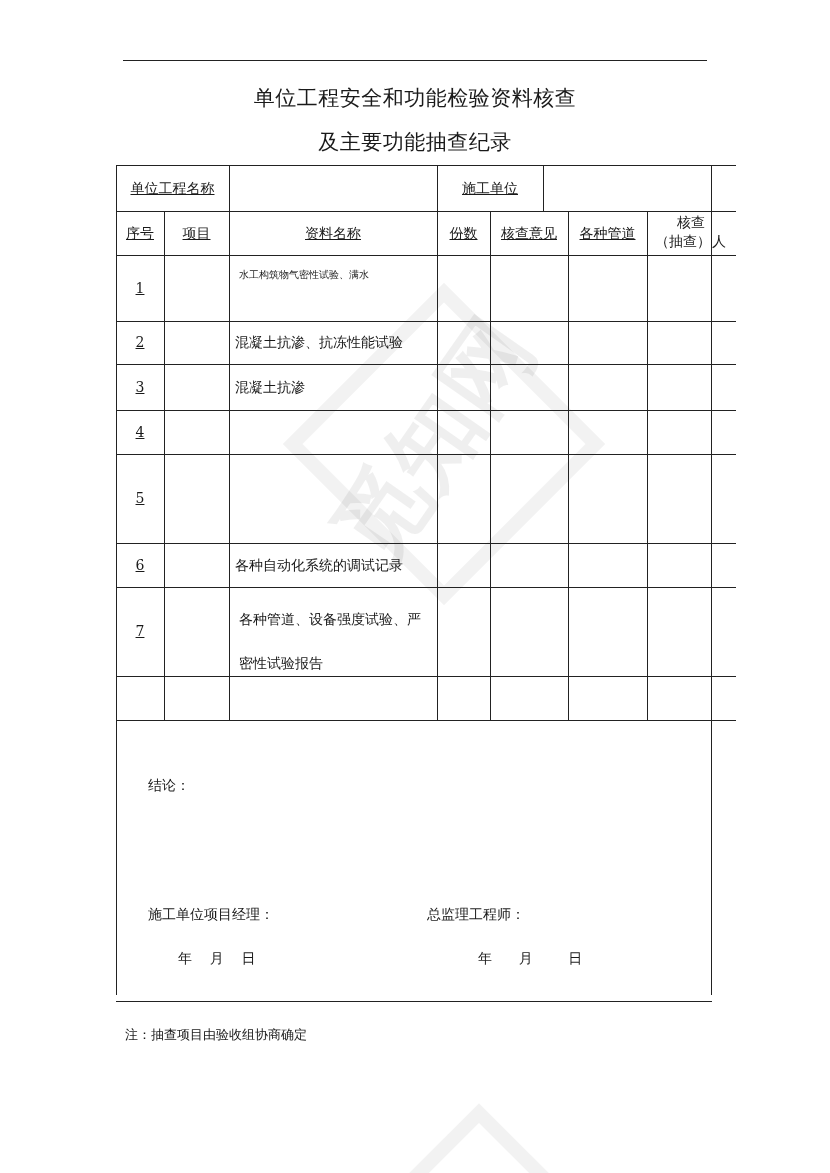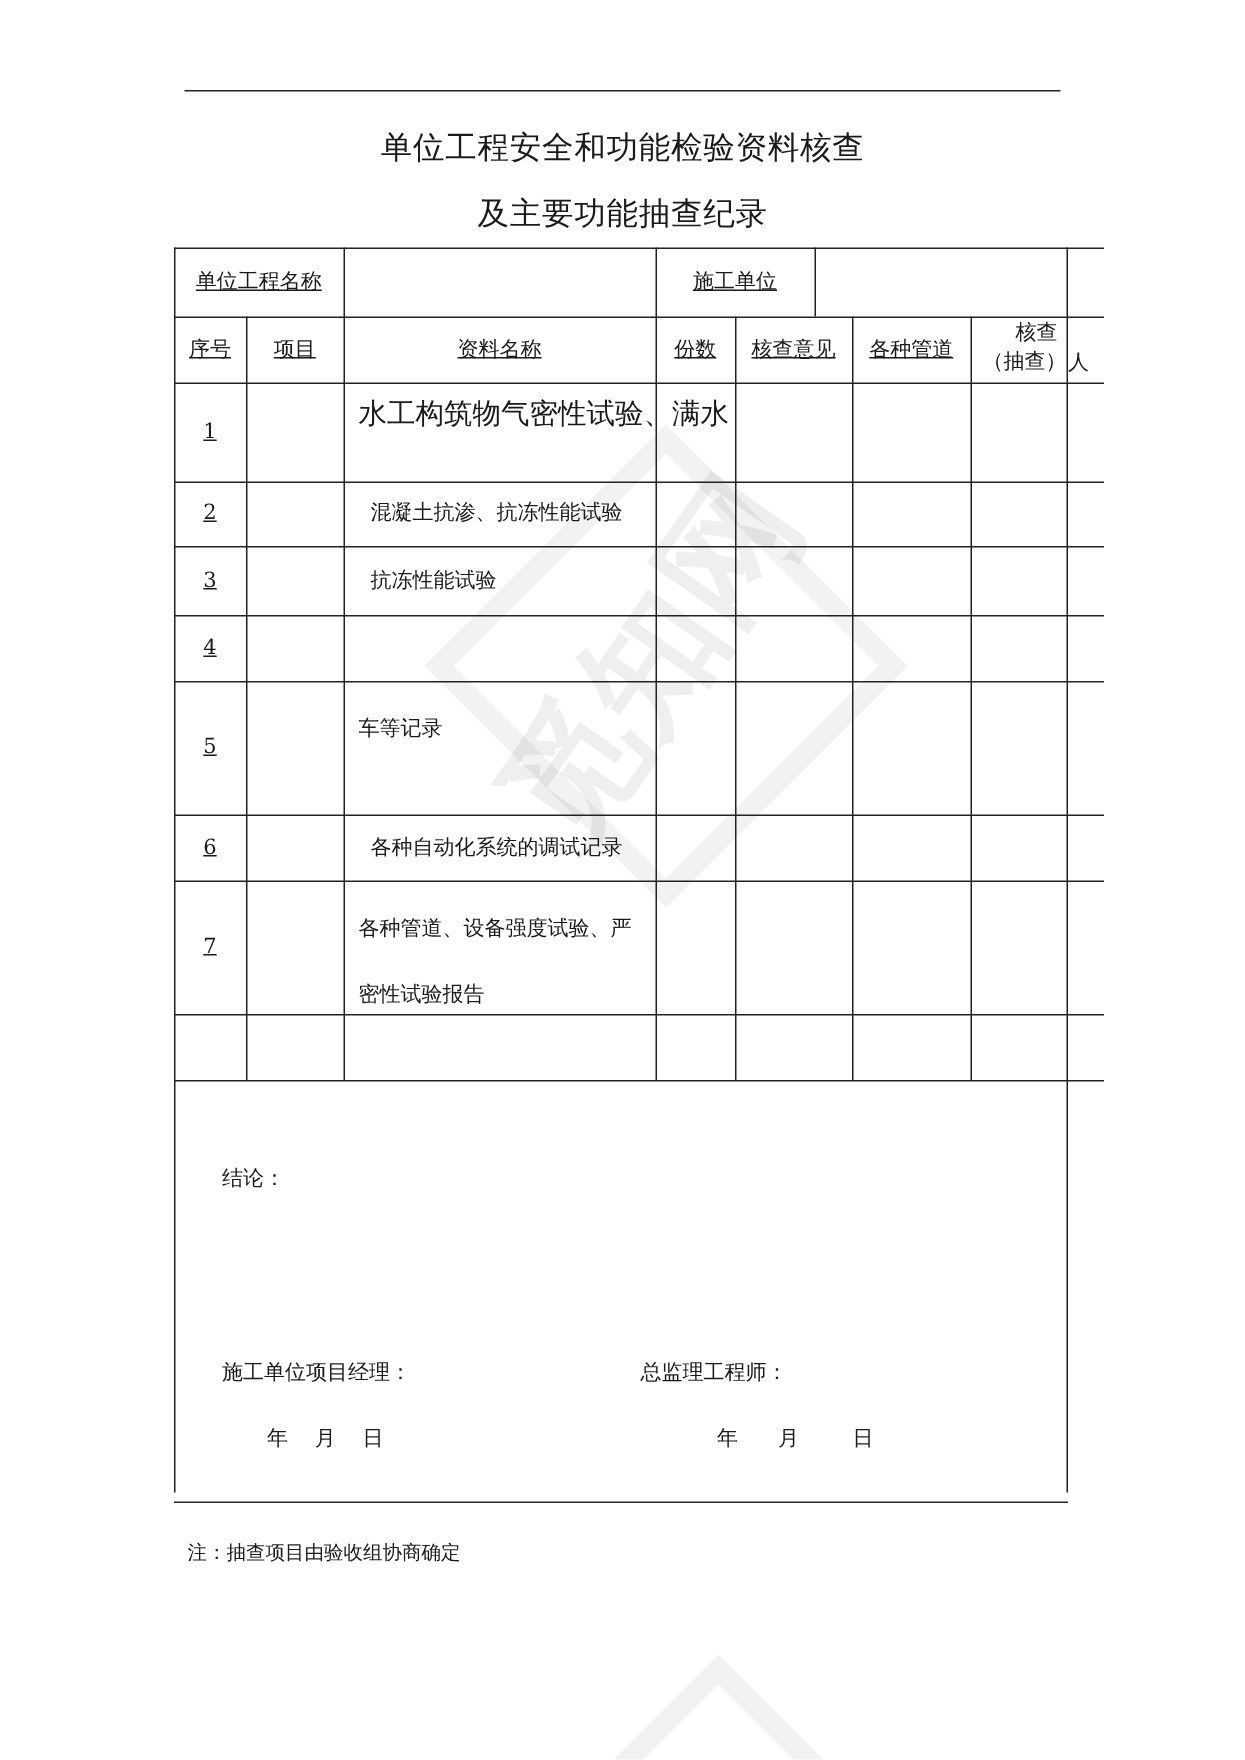--- a/index.html
+++ b/index.html
@@ -4,21 +4,21 @@
 <style>
   html, body { margin:0; padding:0; background:#ffffff; }
   body { width:830px; height:1173px; position:relative; overflow:hidden;
          font-family: "DejaVu Serif", "Liberation Serif", serif; color:#1a1a1a; }
   .abs { position:absolute; }
   .hline { position:absolute; height:0; border-top:1.5px solid #222; }
   .vline { position:absolute; width:0; border-left:1.5px solid #222; }
   .title { position:absolute; left:0; width:830px; text-align:center; font-size:21px; letter-spacing:0.5px; }
   .cell { position:absolute; display:flex; align-items:center; font-size:14px; line-height:1.5; box-sizing:border-box; }
   .center { justify-content:center; text-align:center;text-decoration:underline; }
-  .left { justify-content:flex-start; padding-left:18px; padding-right:4px; }
+  .left { justify-content:flex-start; padding-left:6px; padding-right:4px; }
   .txt { font-size:14px; position:absolute; white-space:pre; }
   .wm { position:absolute; color:#000; opacity:0.06; font-family:"DejaVu Sans", sans-serif; font-weight:bold;
         font-size:90px; transform:rotate(-55deg); white-space:nowrap; pointer-events:none; }
   .wm-frame { position:absolute; border:14px solid #000; opacity:0.05; transform:rotate(45deg); pointer-events:none; }
 </style>
 </head>
 <body>
 
 <div class="wm-frame" style="left:330px;top:330px;width:200px;height:200px;"></div>
 <div class="wm" style="left:300px;top:380px;">觅知网</div>
@@ -85,28 +85,27 @@
 <div class="cell center" style="left:116px;top:364px;width:48px;height:46px;">3</div>
 <div class="cell center" style="left:116px;top:410px;width:48px;height:44px;">4</div>
 <div class="cell center" style="left:116px;top:454px;width:48px;height:89px;">5</div>
 <div class="cell center" style="left:116px;top:543px;width:48px;height:44px;">6</div>
 <div class="cell center" style="left:116px;top:587px;width:48px;height:89px;">7</div>
 <div class="cell center" style="left:116px;top:676px;width:48px;height:44px;"></div>
 
 <div class="cell" style="left:164px;top:255px;width:65px;height:199px;"></div>
 <div class="cell" style="left:164px;top:454px;width:65px;height:266px;"></div>
 
-<div class="abs" style="left:239px;top:264px;font-size:19px;line-height:24px;">
+<div class="abs" style="left:239px;top:264px;font-size:10px;line-height:24px;font-family:Liberation Mono, monospace;">
   <div>水工构筑物气密性试验、满水</div>
 </div>
 <div class="cell left" style="left:229px;top:321px;width:208px;height:43px;">混凝土抗渗、抗冻性能试验</div>
-<div class="cell left" style="left:229px;top:364px;width:208px;height:46px;">抗冻性能试验</div>
+<div class="cell left" style="left:229px;top:364px;width:208px;height:46px;">混凝土抗渗</div>
 <div class="cell left" style="left:229px;top:410px;width:208px;height:44px;"></div>
 <div class="abs" style="left:239px;top:465px;font-size:14px;line-height:43px;">
-  <div>车等记录</div>
 </div>
 <div class="cell left" style="left:229px;top:543px;width:208px;height:44px;">各种自动化系统的调试记录</div>
 <div class="abs" style="left:239px;top:597px;font-size:14px;line-height:44px;">
   <div>各种管道、设备强度试验、严</div>
   <div>密性试验报告</div>
 </div>
 <div class="cell left" style="left:229px;top:676px;width:208px;height:44px;"></div>
 
 <div>
   <div class="cell" style="left:437px;top:255px;width:53px;height:66px;"></div>

